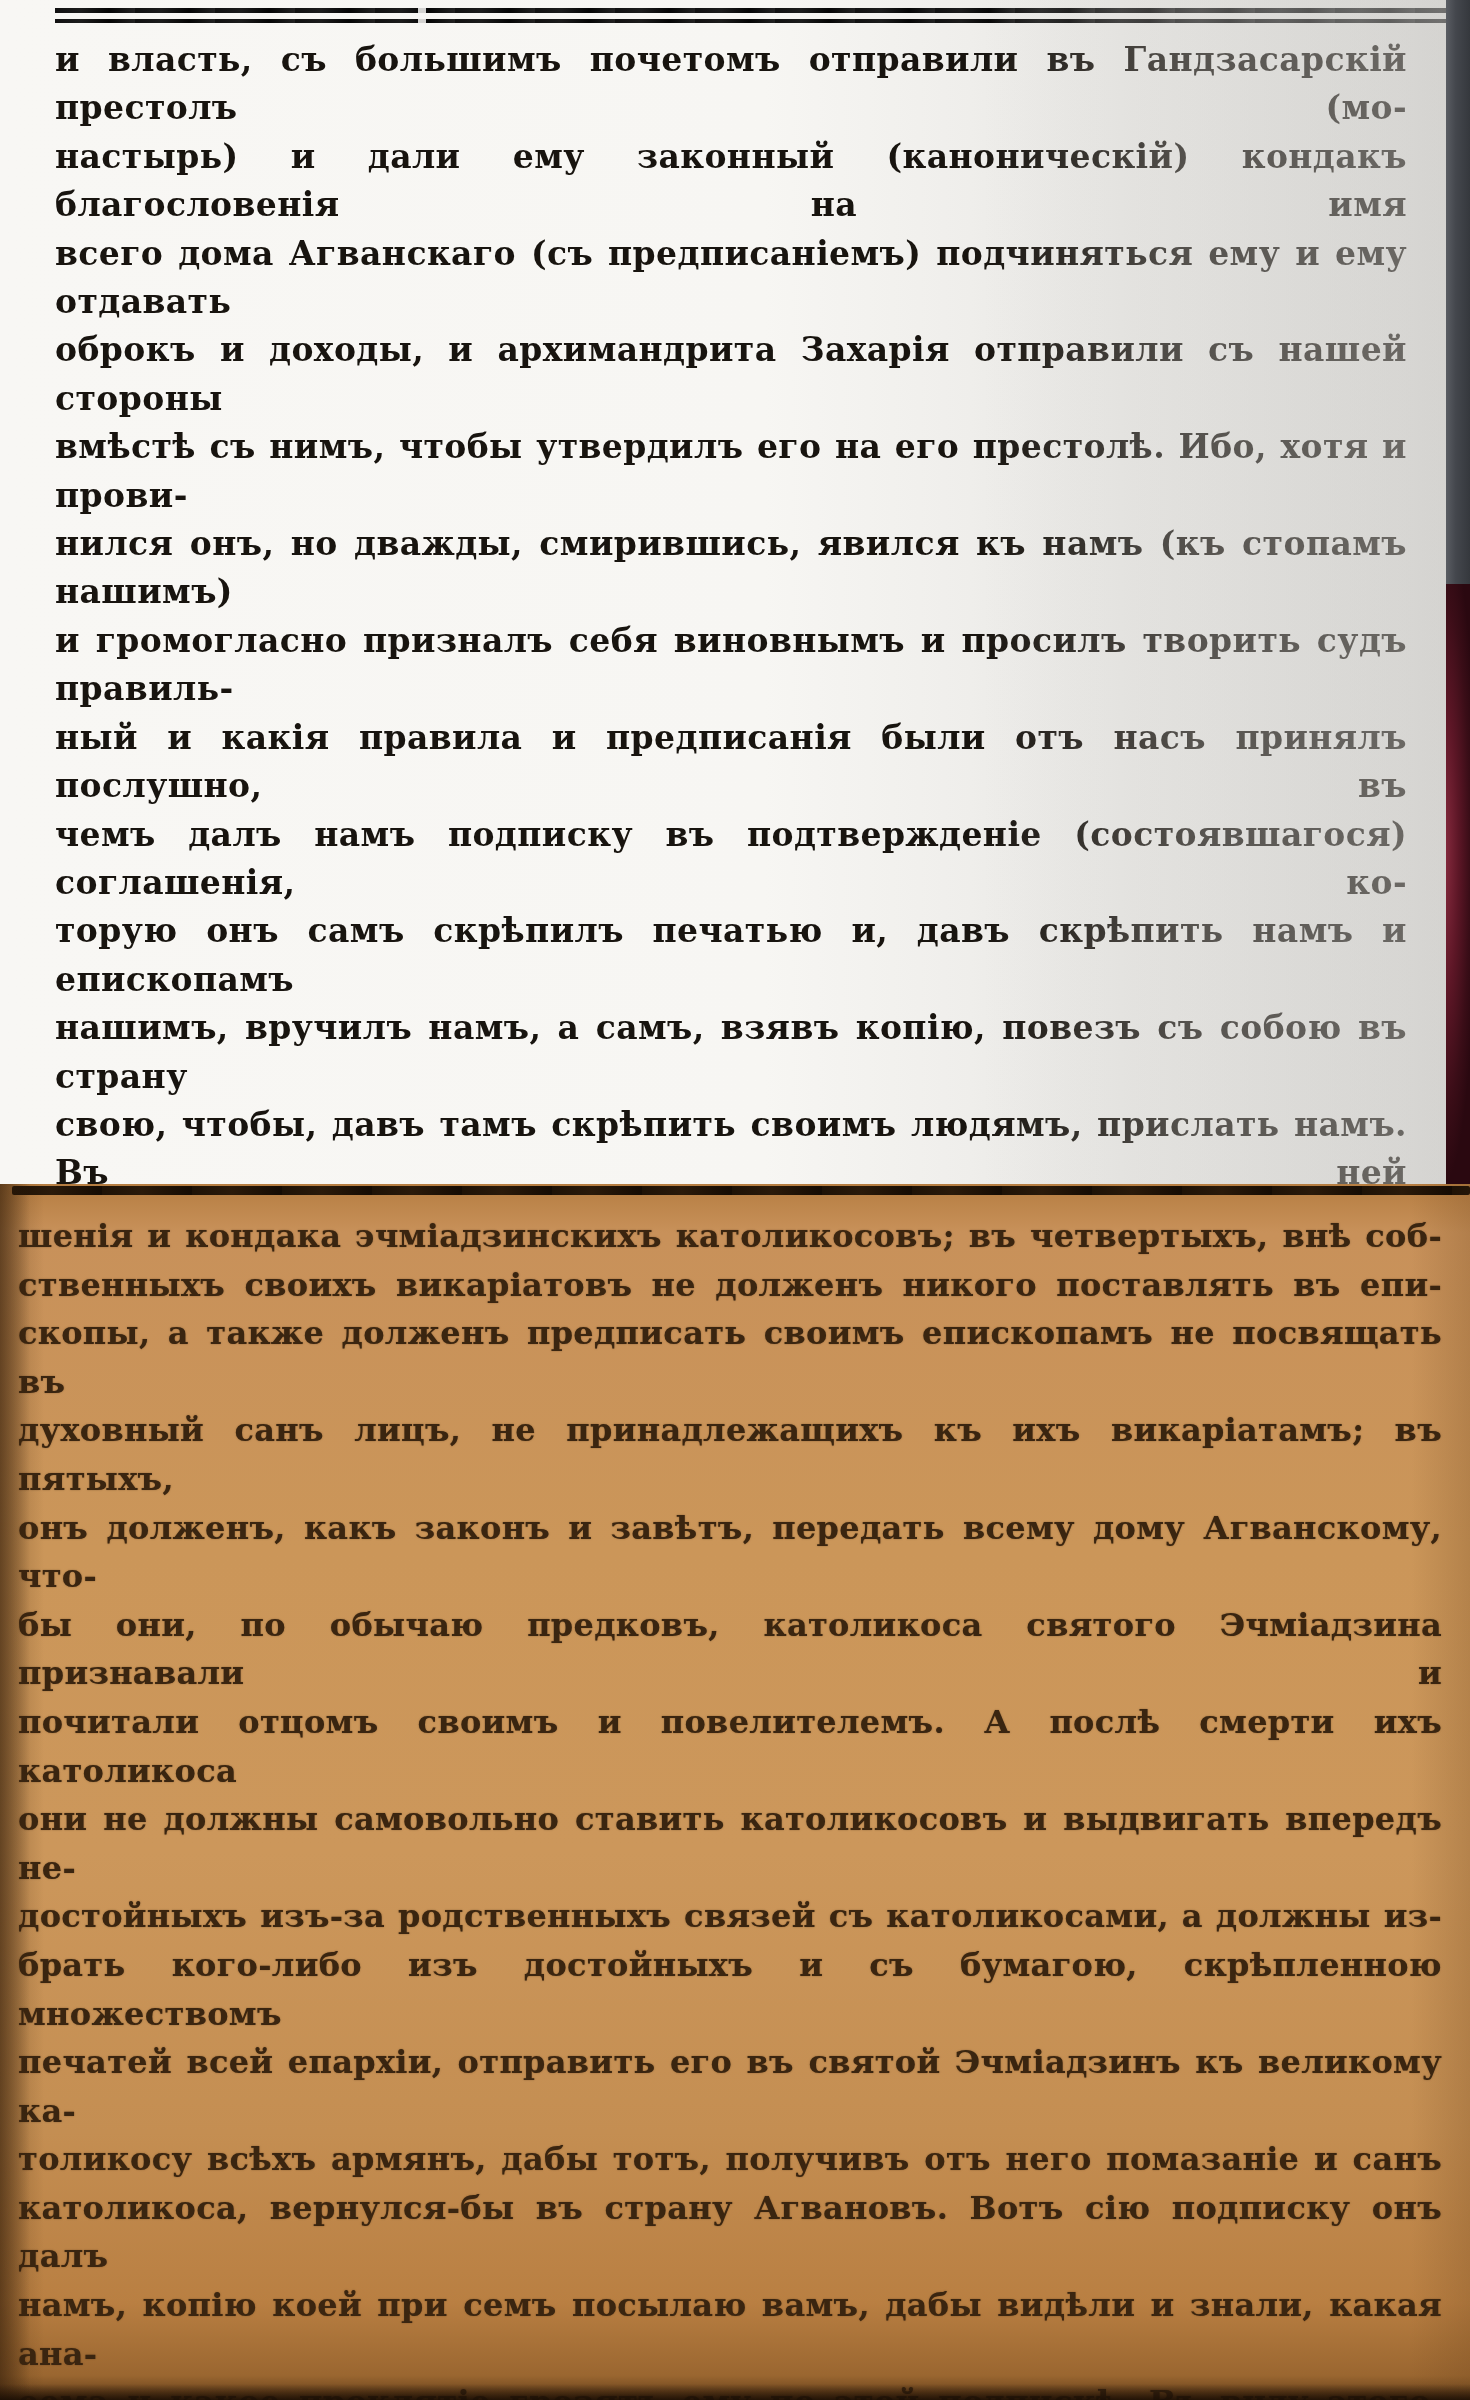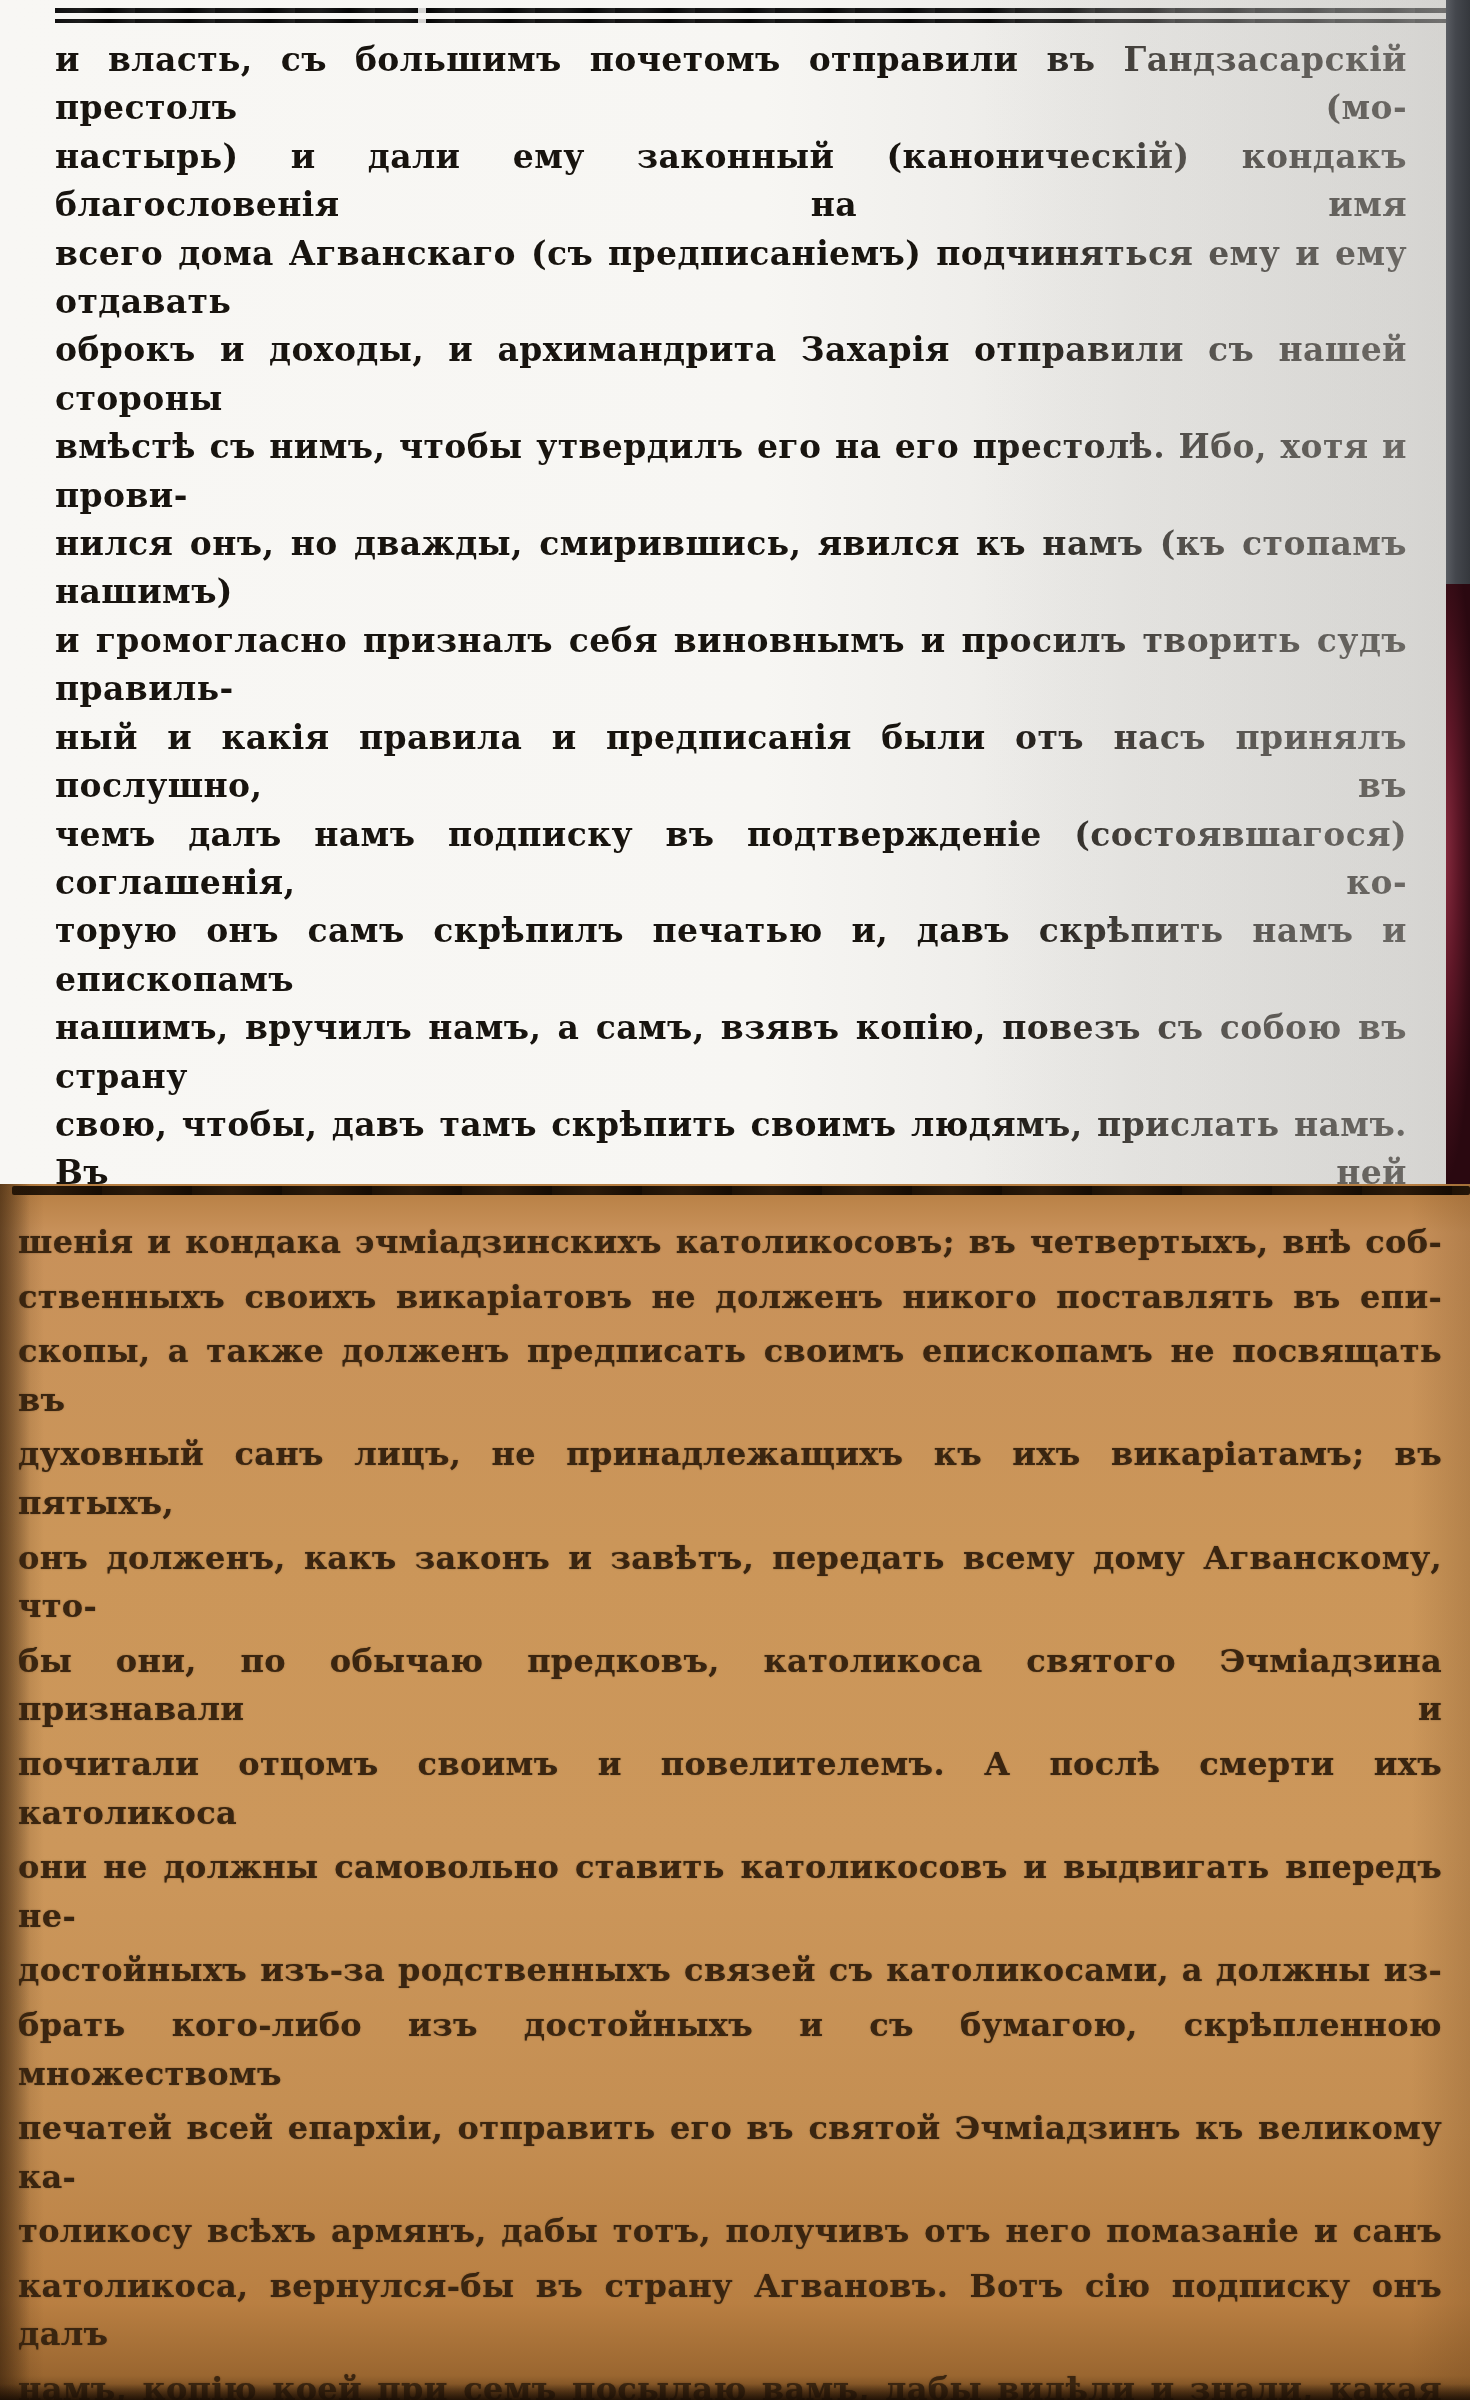--- a/index.html
+++ b/index.html
@@ -36,21 +36,21 @@
   
   .lower{position:absolute;left:0;top:1184px;width:1470px;height:1216px;
          background:
            linear-gradient(90deg,rgba(84,52,20,.38) 0%,rgba(84,52,20,0) 3%,rgba(84,52,20,0) 96%,rgba(110,70,30,.25) 100%),
            linear-gradient(180deg,#b57d41 0%,#c8915a 4%,#cb9659 30%,#cc975b 55%,#c48e52 78%,#b97f42 92%,#9a6630 98%,#5d3a17 100%);}
   .divider-bar{position:absolute;left:12px;top:2px;width:1458px;height:9px;
          background:repeating-linear-gradient(90deg,#1e1206 0,#2a1a0a 40px,#140b03 90px);border-radius:2px;}
   .lower-text{position:absolute;left:18px;top:28px;width:1424px;
               font-size:32px;line-height:48.6px;font-weight:bold;color:#3a2510;
               letter-spacing:.3px;text-shadow:0 0 1.5px rgba(58,37,16,.55);filter:blur(.25px);}
-  .lower-text .main{display:block;text-align:justify;text-align-last:justify;margin-top:6px;}
+  .lower-text .main{display:block;text-align:justify;text-align-last:justify;}
   .left-vignette{position:absolute;left:0;top:0;width:30px;height:1216px;pointer-events:none;
         background:linear-gradient(90deg,rgba(52,30,10,.55),rgba(52,30,10,0));}
   .bottom-shadow{position:absolute;left:0;bottom:0;width:1470px;height:16px;pointer-events:none;
         background:linear-gradient(180deg,rgba(20,10,3,0),rgba(20,10,3,.8));}
 </style>
 </head>
 <body>
 
 <div class="page">
 

